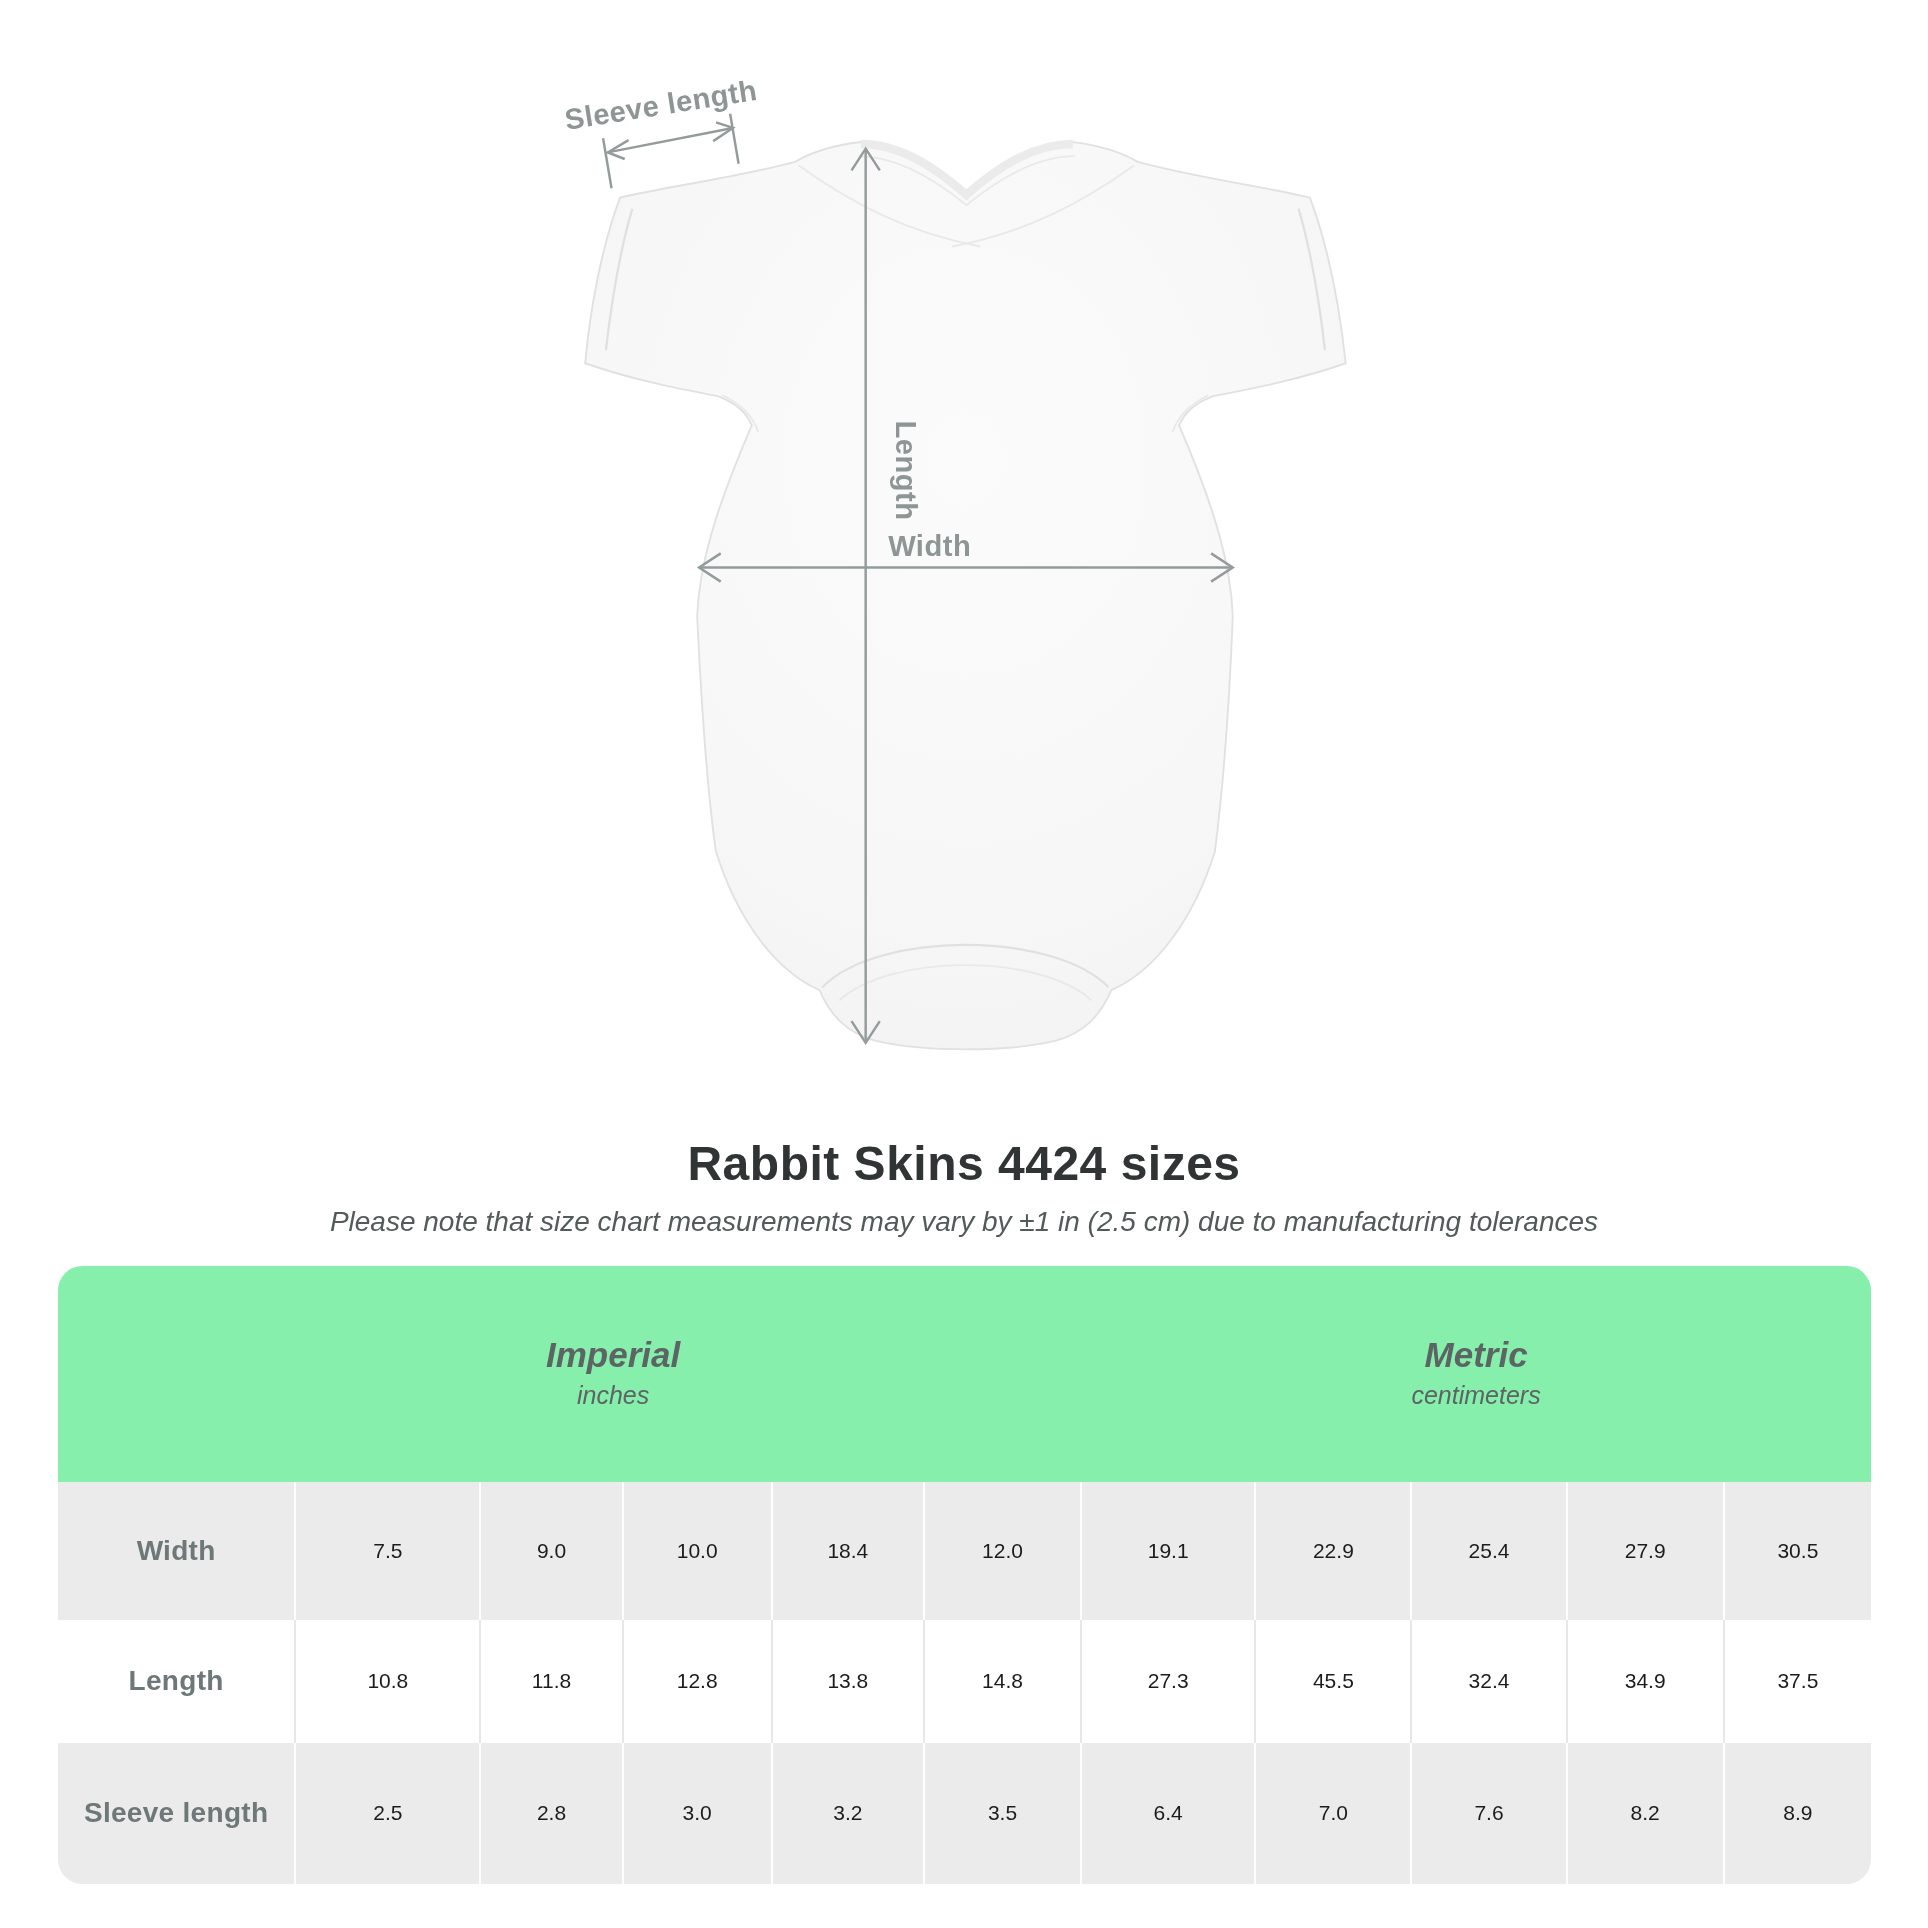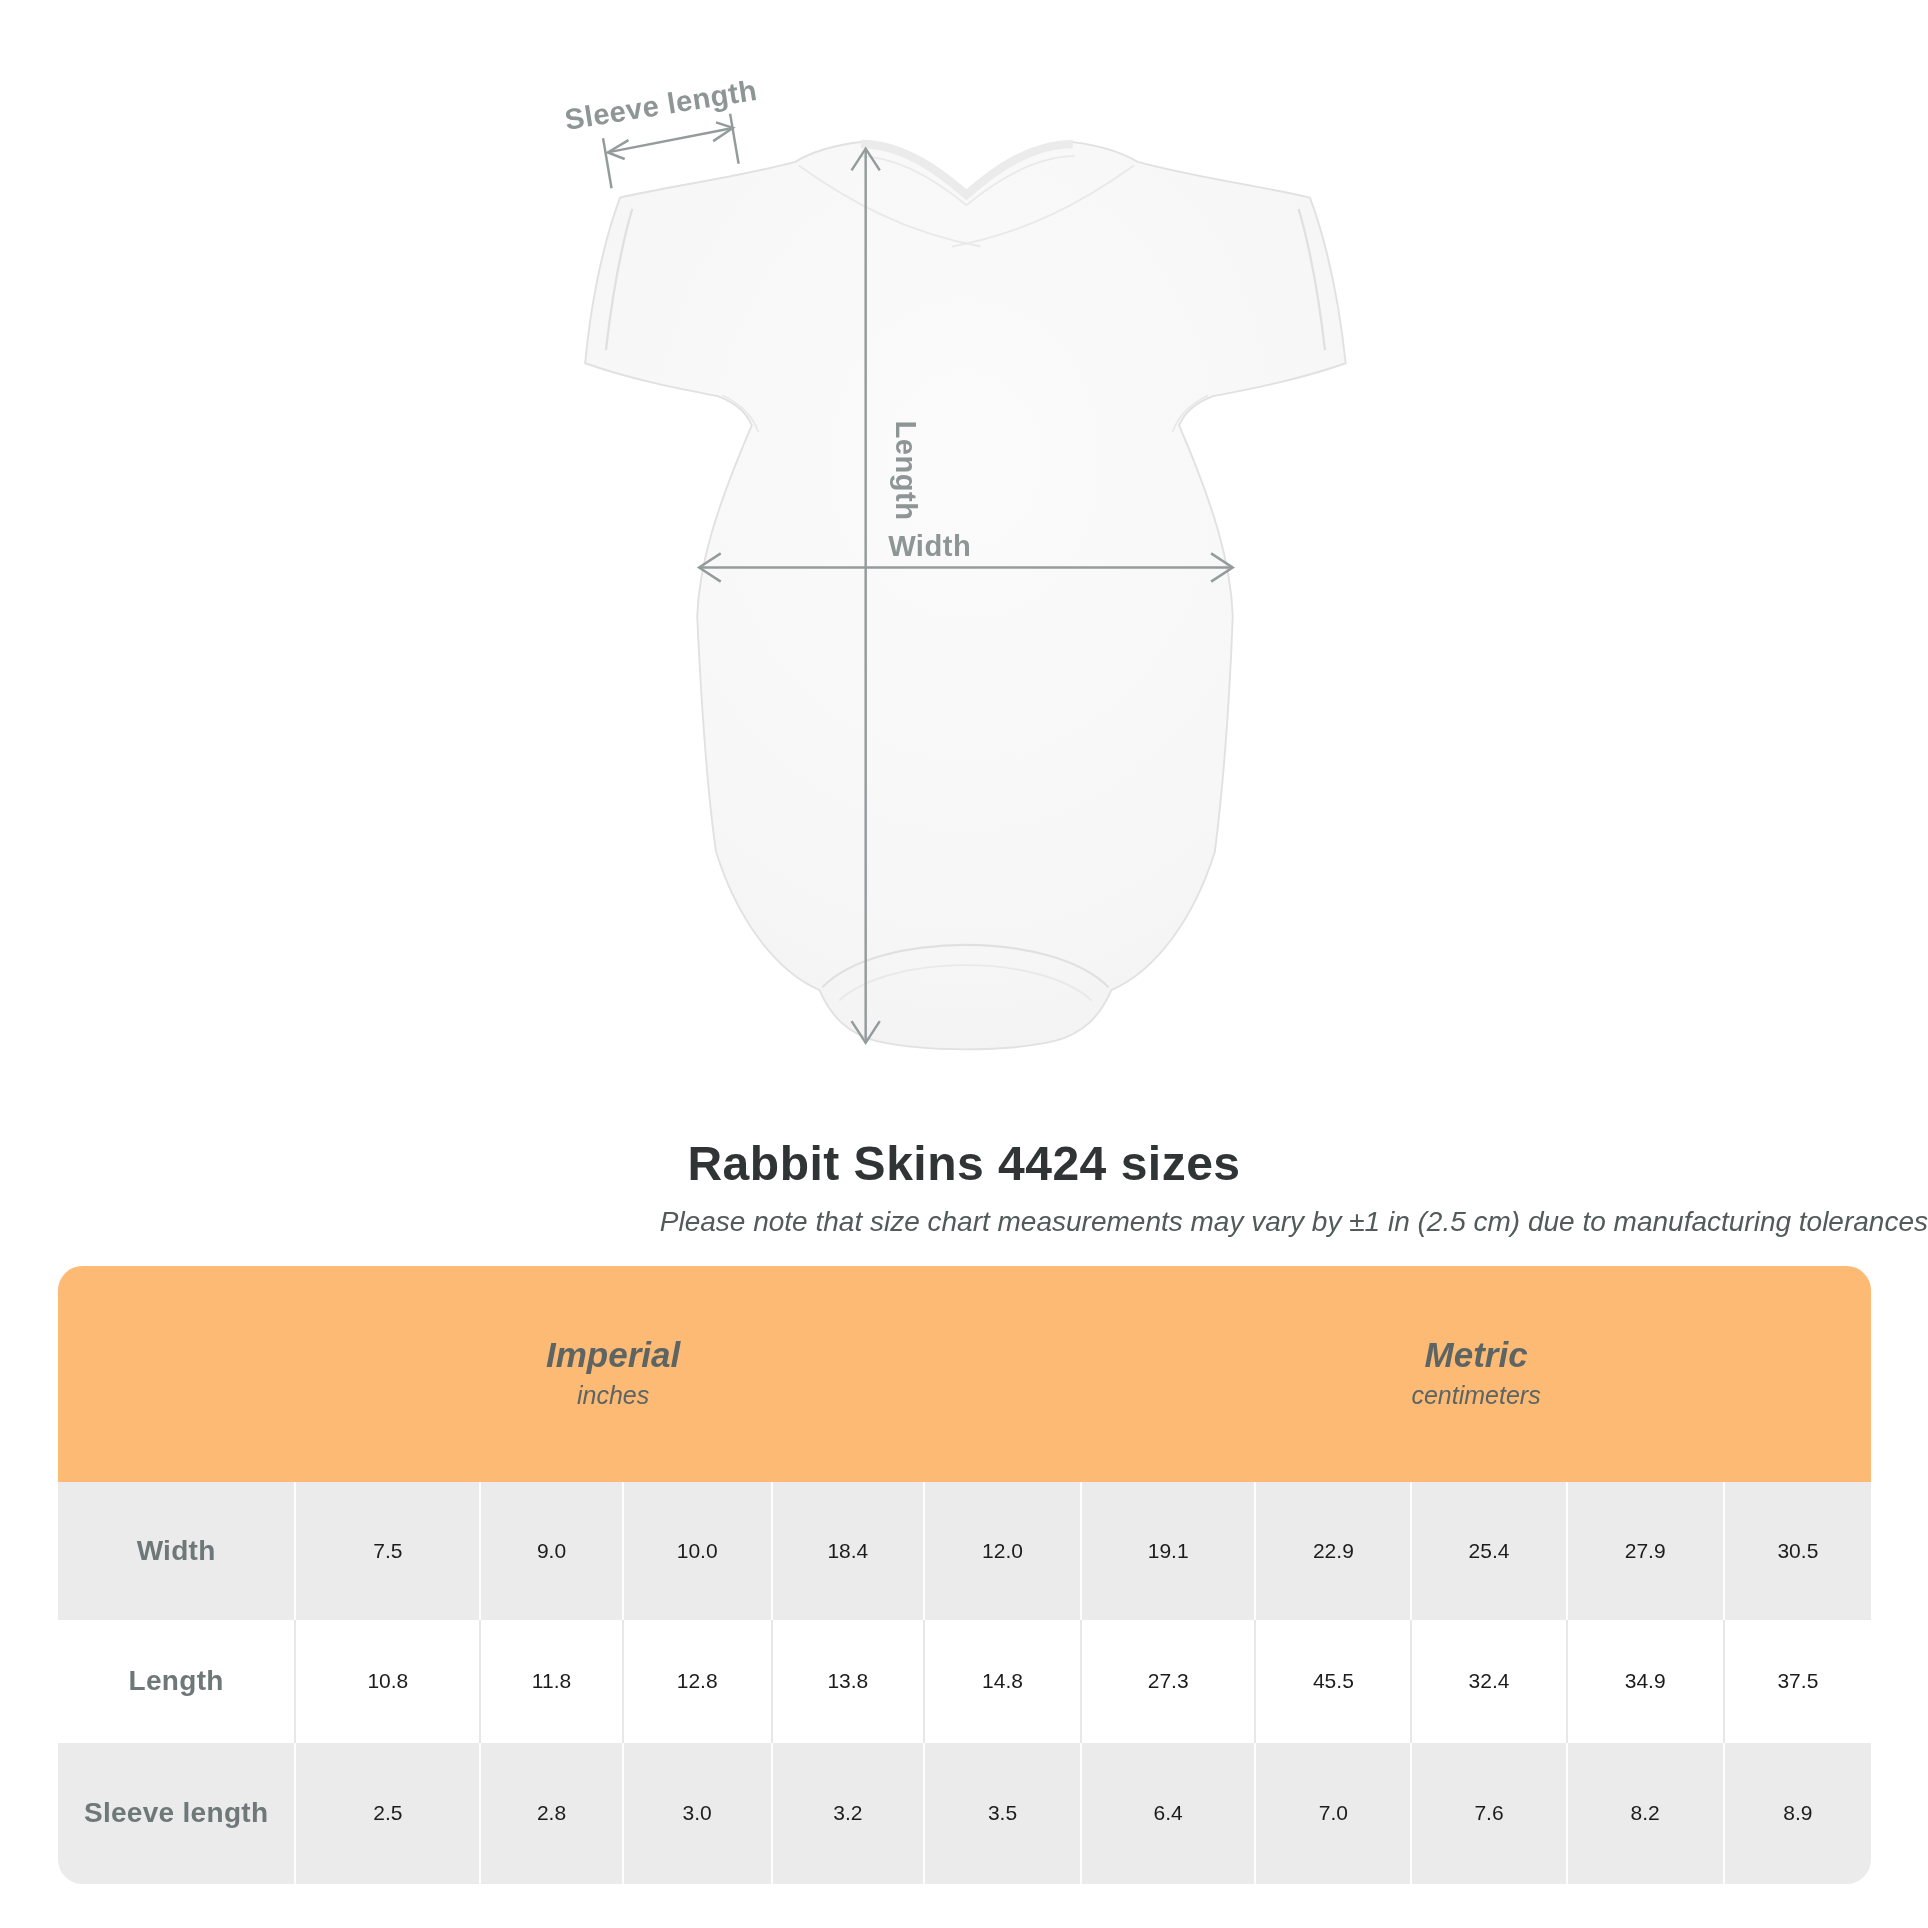--- a/index.html
+++ b/index.html
@@ -27,35 +27,35 @@
   .binding { fill: none; stroke: #ebebec; stroke-width: 9; }
 
   
   .chart-title {
     position: absolute; top: 1136px; left: 0; width: 1928px;
     text-align: center; font-size: 48px; font-weight: 700; color: #303434;
     letter-spacing: 0.5px;
   }
   .chart-note {
     position: absolute; top: 1206px; left: 0; width: 1928px;
-    text-align: right; font-style: italic; font-size: 28px; color: #525a5a;
+    text-align: center; font-style: italic; font-size: 28px; color: #525a5a;
   }
 
   
   .table-wrap {
     position: absolute; left: 58px; top: 1266px; width: 1813px; height: 618px;
     border-radius: 24.5px; overflow: hidden;
   }
   table.size-table {
     width: 1813px; height: 618px;
     border-collapse: collapse; table-layout: fixed;
   }
   td { padding: 0; text-align: center; vertical-align: middle; }
 
-  .band-row td { height: 188px; background: #fdba74; vertical-align: middle; margin-top: 39px; }
+  .band-row td { height: 188px; background: #86efac; vertical-align: middle; margin-top: 39px; }
   .band-label { font-size: 35px; font-weight: 700; font-style: italic; color: #5c6464; line-height: 43px; }
   .band-units { font-size: 25px; font-style: italic; color: #5c6464; line-height: 38px; }
   .band-imperial .band-inner { padding-left: 87px; }
 
   tr.header-row td { height: 115px; }
   tr.r-width  td { height: 120px; }
   tr.r-length td { height: 107px; }
   tr.r-sleeve td { height: 123px; }
 
   tr.row-white td { background: #ffffff; }

